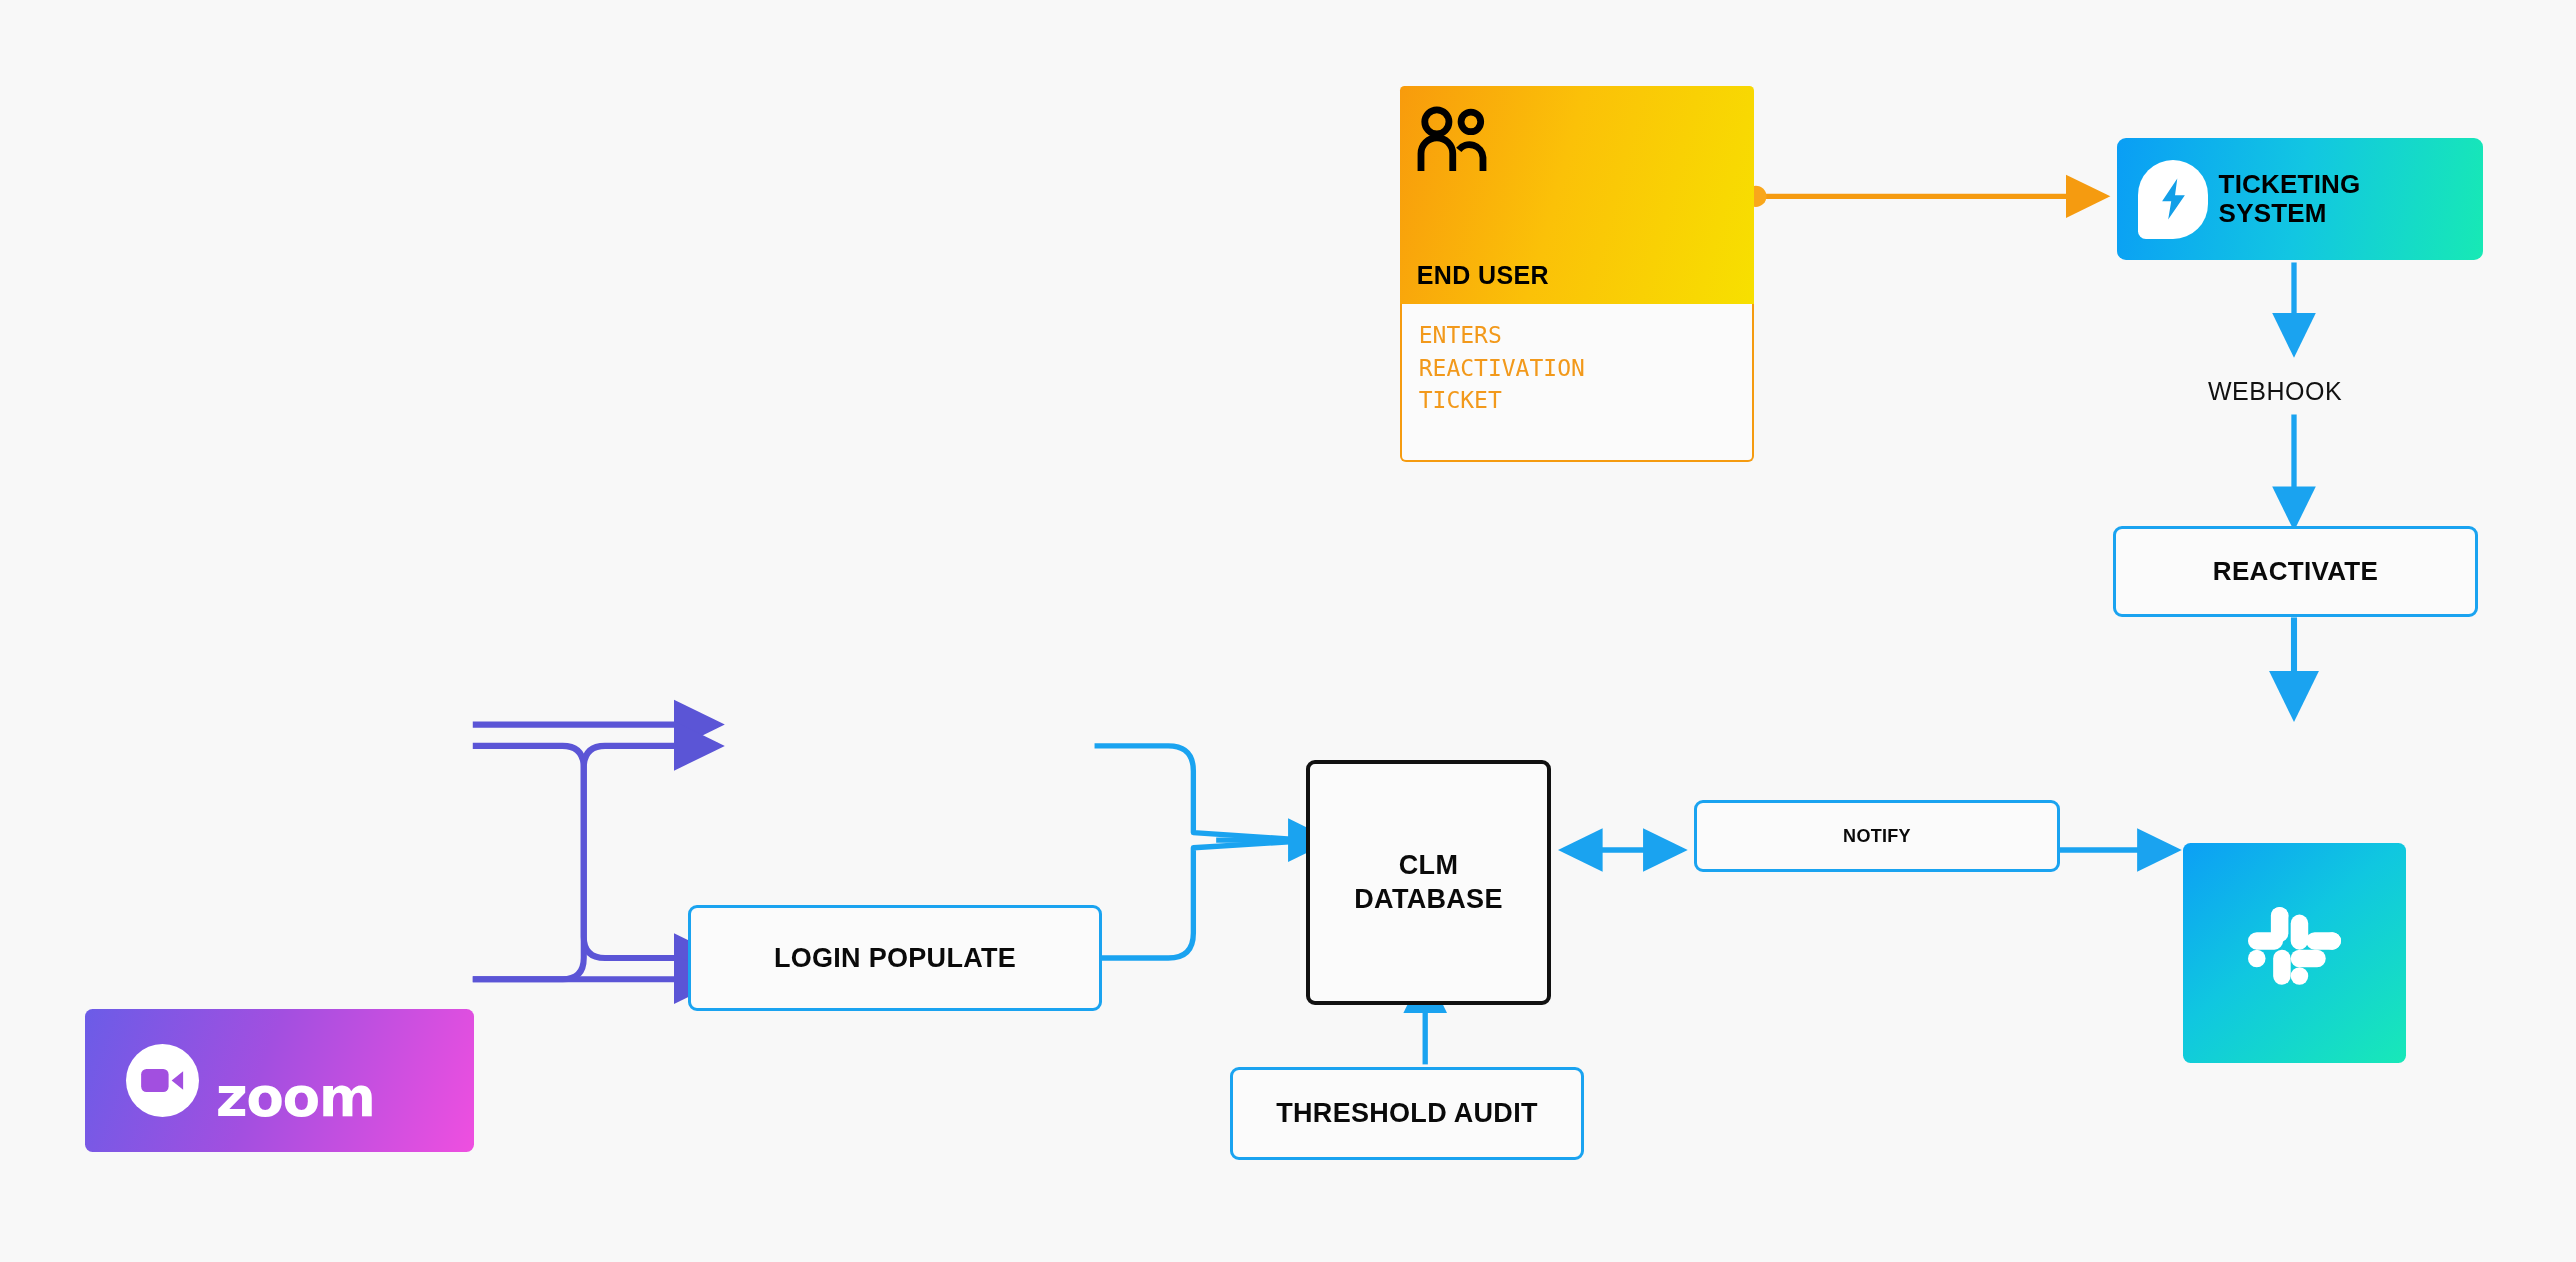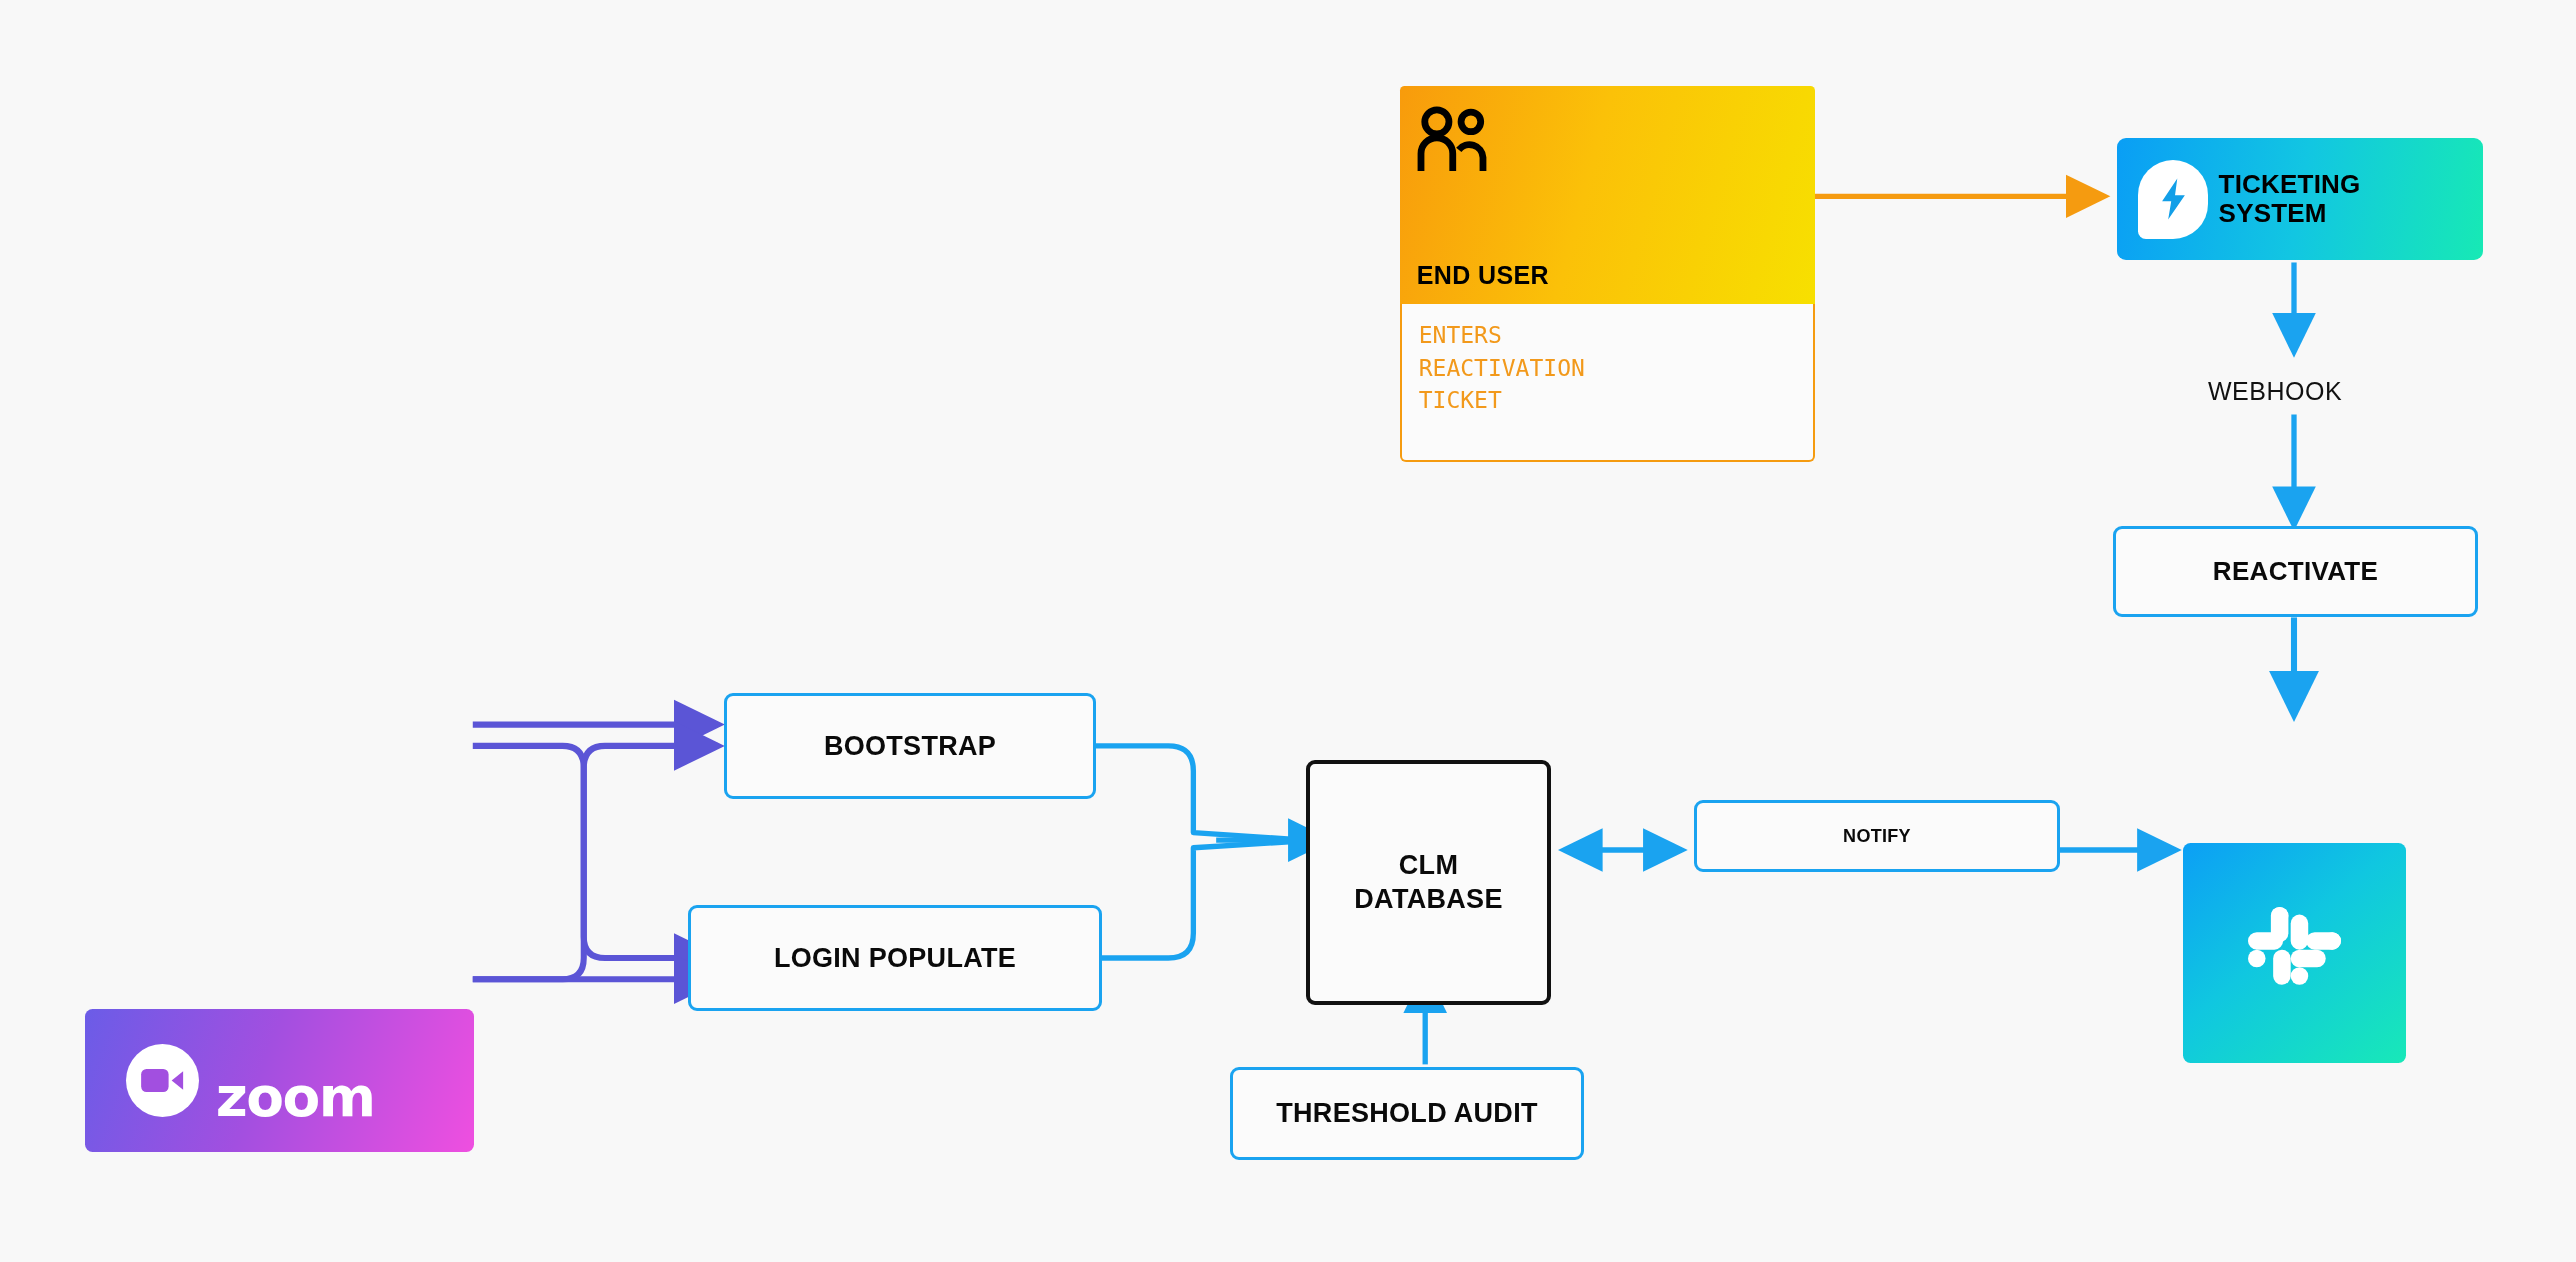--- a/index.html
+++ b/index.html
@@ -118,21 +118,21 @@
 
     <g>
       <line x1="2710" y1="1118" x2="2862" y2="1118" stroke="#1aa3f0" stroke-width="7" marker-end="url(#ar-blue)"></line>
     </g>
 
     <g>
       <line x1="1875" y1="1400" x2="1875" y2="1282" stroke="#1aa3f0" stroke-width="7" marker-end="url(#ar-blue)"></line>
     </g>
   </svg>
 
-  <div class="node" style="left:1400px;top:86px;width:415px;">
+  <div class="node" style="left:1400px;top:86px;width:354px;">
     <div class="eu-head" style="height:218px;">
       <svg width="73" height="65" viewBox="0 0 96 86" style="position:absolute;left:16.7px;top:20px;">
         <circle cx="26" cy="21" r="16" fill="none" stroke="#000" stroke-width="9"></circle>
         <circle cx="71" cy="21" r="13" fill="none" stroke="#000" stroke-width="9"></circle>
         <path d="M5,86 L5,63 A21,21 0 0 1 47,63 L47,86" fill="none" stroke="#000" stroke-width="9"></path>
         <path d="M55,58 A18,18 0 0 1 87,68 L87,86" fill="none" stroke="#000" stroke-width="9"></path>
       </svg>
       <div class="eu-title">END USER</div>
     </div>
     <div class="eu-body" style="height:156px;">
@@ -178,21 +178,20 @@
   <div class="node tile tile-zoom" style="left:85px;top:667px;width:389px;height:143px;display:flex;align-items:center;">
     <div style="margin-left:41px;width:73px;height:73px;border-radius:50%;background:#fff;display:flex;align-items:center;justify-content:center;">
       <svg width="43" height="29" viewBox="0 0 56 38">
         <rect x="0" y="4" width="36" height="30" rx="7" fill="#a24fe0"></rect>
         <path d="M40,19 L55,7 L55,31 Z" fill="#a24fe0"></path>
       </svg>
     </div>
     <div class="zoom-word" style="margin-left:16.7px;">zoom</div>
   </div>
 
-  <div class="node pbox" style="left:724px;top:693px;width:372px;height:106px;font-size:27px;">BOOTSTRAP</div>
 
   <div class="node pbox" style="left:688px;top:905px;width:414px;height:106px;font-size:27px;">LOGIN POPULATE</div>
 
   <div class="node pbox black" style="left:1306px;top:724px;width:245px;height:245px;font-size:27px;flex-direction:column;line-height:1.25;margin-top:36px;">
     <div>CLM</div>
     <div>DATABASE</div>
   </div>
 
   <div class="node pbox" style="left:1694px;top:800px;width:366px;height:72px;font-size:18px;">NOTIFY</div>
 

